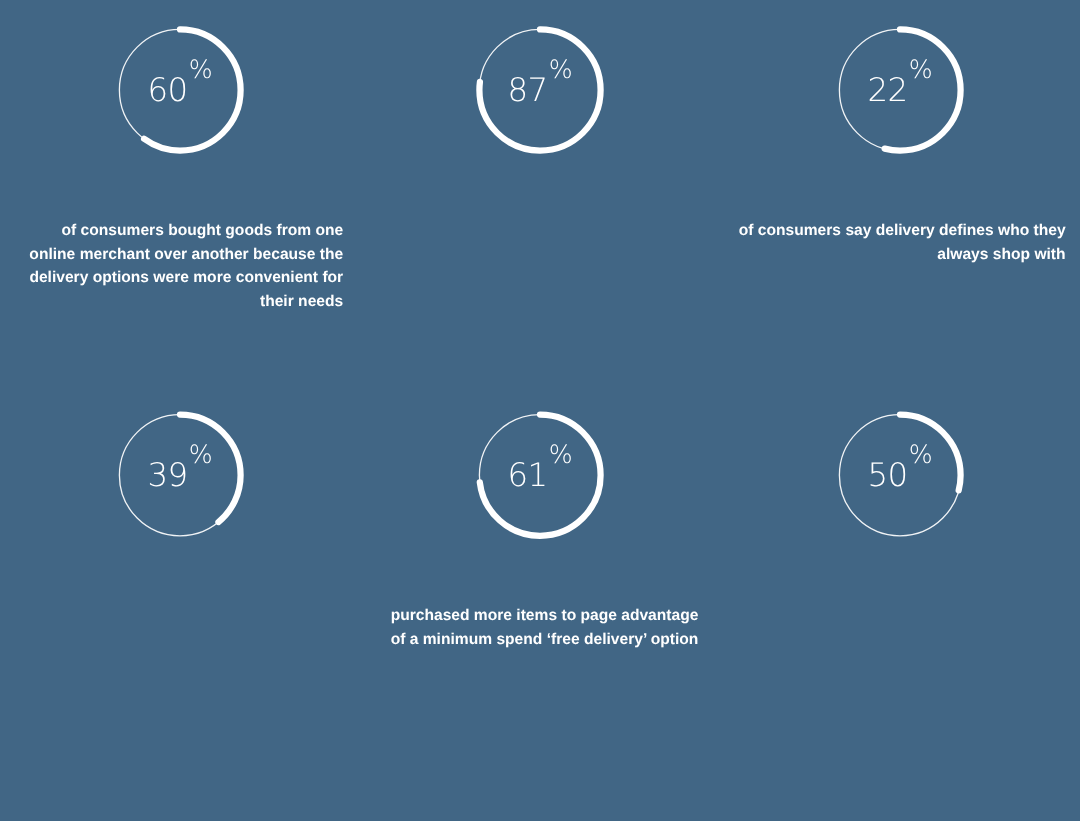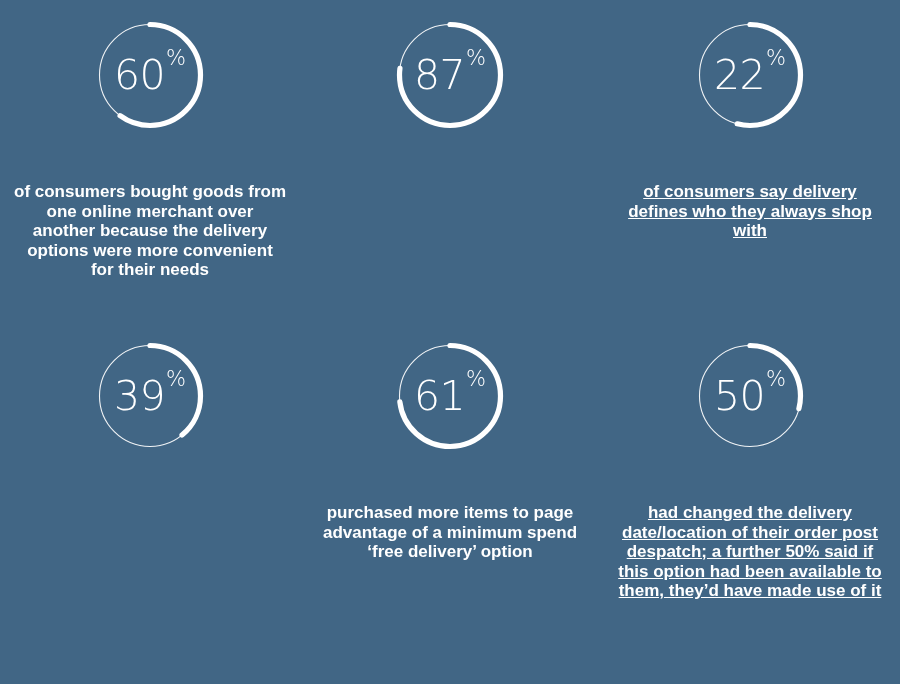--- a/index.html
+++ b/index.html
@@ -58,51 +58,51 @@
     left: 0;
     top: 0;
     width: 106px;
     height: 106px;
     display: flex;
     align-items: center;
     justify-content: center;
     color: #ffffff;
   }
   .pct-num {
-    font-size: 41px;
+    font-size: 27px;
     font-weight: 300;
     line-height: 1;
     letter-spacing: -0.5px;
     font-family: "DejaVu Sans", sans-serif;
   }
   .pct-sign {
     font-size: 21px;
     font-weight: 300;
     line-height: 1;
     align-self: flex-start;
     margin-top: 26px;
     margin-left: 1px;
     font-family: "DejaVu Sans", sans-serif;
   }
   .caption {
     position: absolute;
     top: 160px;
     left: 0;
     right: 0;
-    text-align: center;
+    text-align: right;
     color: #ffffff;
-    font-size: 17px;
+    font-size: 13px;
     font-weight: bold;
     line-height: 19.5px;
     padding: 0 18px;
     box-sizing: border-box;
     font-family: "Liberation Sans", sans-serif;
   }
   .cell-0 .caption, .cell-3 .caption { padding: 0 14px; }
-  .cell-2 .caption, .cell-5 .caption { padding: 0 12px; text-decoration: underline; }
+  .cell-2 .caption, .cell-5 .caption { padding: 0 12px; }
 </style>
 </head>
 <body>
 
 <div class="infographic">
 
   <div class="stat-cell cell-0">
     <div class="donut-wrap">
       <svg class="donut-svg" viewBox="0 0 106 106">
         <circle class="ring-bg" cx="53" cy="53" r="50.5"></circle>
@@ -174,16 +174,15 @@
     <div class="donut-wrap">
       <svg class="donut-svg" viewBox="0 0 106 106">
         <circle class="ring-bg" cx="53" cy="53" r="50.5"></circle>
         <circle class="ring-fg" cx="53" cy="53" r="50.5" transform="rotate(-90 53 53)" stroke-dasharray="92.01724882364503 225.28360918892406" stroke-dashoffset="0"></circle>
       </svg>
       <div class="pct-label">
         <span class="pct-num">50</span>
           <span class="pct-sign">%</span>
       </div>
     </div>
-    <div class="caption">had changed the delivery date/location of their order post despatch; a further 50% said if this option had been available to them, they’d have made use of it</div>
   </div>
 
 </div>
 
 </body></html>

